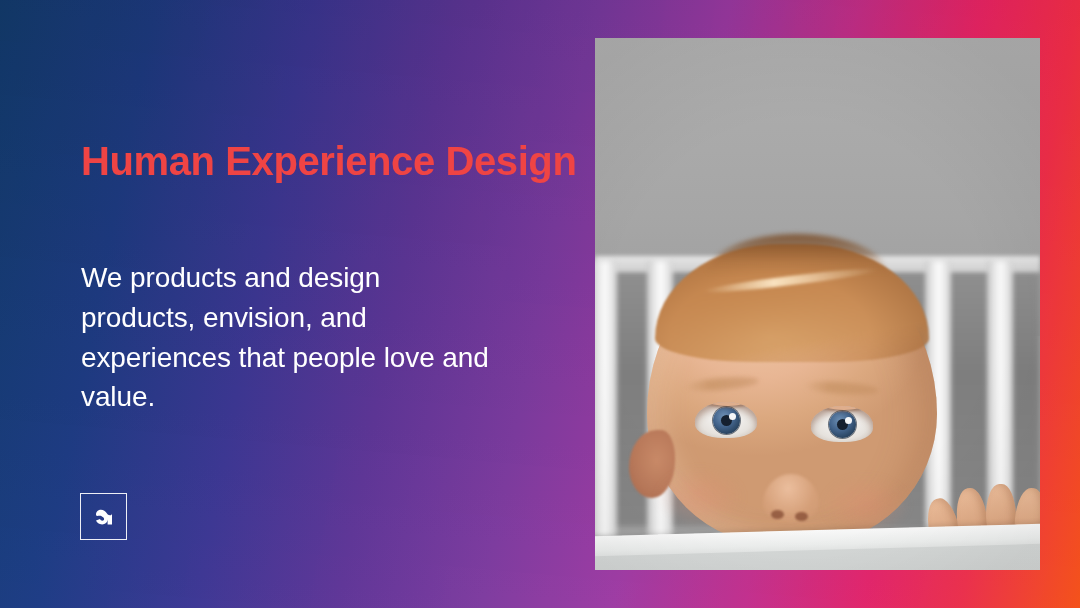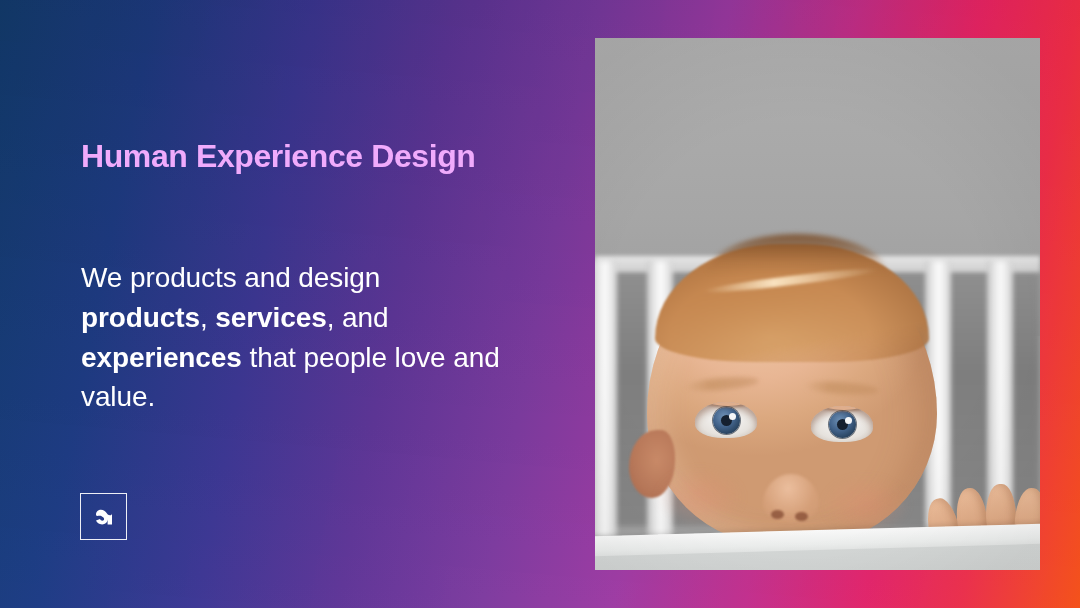--- a/index.html
+++ b/index.html
@@ -38,39 +38,39 @@
     position:absolute; inset:0;
     background:linear-gradient(185deg, rgba(0,0,0,0.10) 0%, rgba(255,255,255,0.05) 100%);
     mix-blend-mode:overlay;
   }
 
   
   .headline {
     position:absolute;
     left:81px; top:139px;
     width:520px;
-    color:#f0abfc;
-    font-size:32px;
+    color:#ef4444;
+    font-size:40px;
     font-weight:bold;
     letter-spacing:-0.4px;
     line-height:1.1;
     white-space:nowrap;
   }
 
   .body-copy {
     position:absolute;
     left:81px; top:258px;
     width:420px;
     color:#ffffff;
     font-size:28px;
     font-weight:normal;
     line-height:1.42;
     letter-spacing:-0.1px;
   }
-  .body-copy b { font-weight:bold; }
+  .body-copy b { font-weight:normal; }
 
   
   .logo {
     position:absolute;
     left:80px; top:493px;
     width:47px; height:47px;
     border:1.5px solid rgba(255,255,255,0.92);
     display:flex; align-items:center; justify-content:center;
   }
   .logo svg { display:block; }
@@ -283,21 +283,21 @@
 </head>
 <body>
 
 <div class="slide">
 
   <div class="bg"></div>
   <div class="bg-tilt"></div>
 
   <h1 class="headline">Human Experience Design</h1>
 
-  <p class="body-copy" id="body-copy"><span>We products and design </span><b>products</b><span>, </span><b>services</b><span>, and </span><b>experiences</b><span> that people love and value.</span></p>
+  <p class="body-copy" id="body-copy"><span>We products and design </span><b>products</b><span>, </span><b>envision</b><span>, and </span><b>experiences</b><span> that people love and value.</span></p>
 
   <div class="logo">
     <span>
       <svg width="26" height="26" viewBox="0 0 26 26" aria-hidden="true">
         <path d="M5.0 10.6 C5.0 7.6 7.3 5.8 10.0 5.8 C12.6 5.8 14.3 7.2 15.6 8.9
                  C16.6 10.2 17.5 11.2 19.0 11.2 C20.2 11.2 21.0 10.5 21.0 9.4
                  L21.0 5.8 L21.0 20.4 L16.6 20.4 L16.6 15.2
                  C16.6 18.3 14.2 20.4 11.1 20.4 C8.0 20.4 5.9 18.8 5.0 16.6
                  L9.0 15.1 C9.5 16.2 10.3 16.8 11.3 16.8 C12.4 16.8 13.1 16.1 13.1 15.1
                  C13.1 13.9 12.2 13.1 10.6 12.2 C8.0 10.8 5.0 13.4 5.0 10.6 Z" fill="#ffffff"></path>

